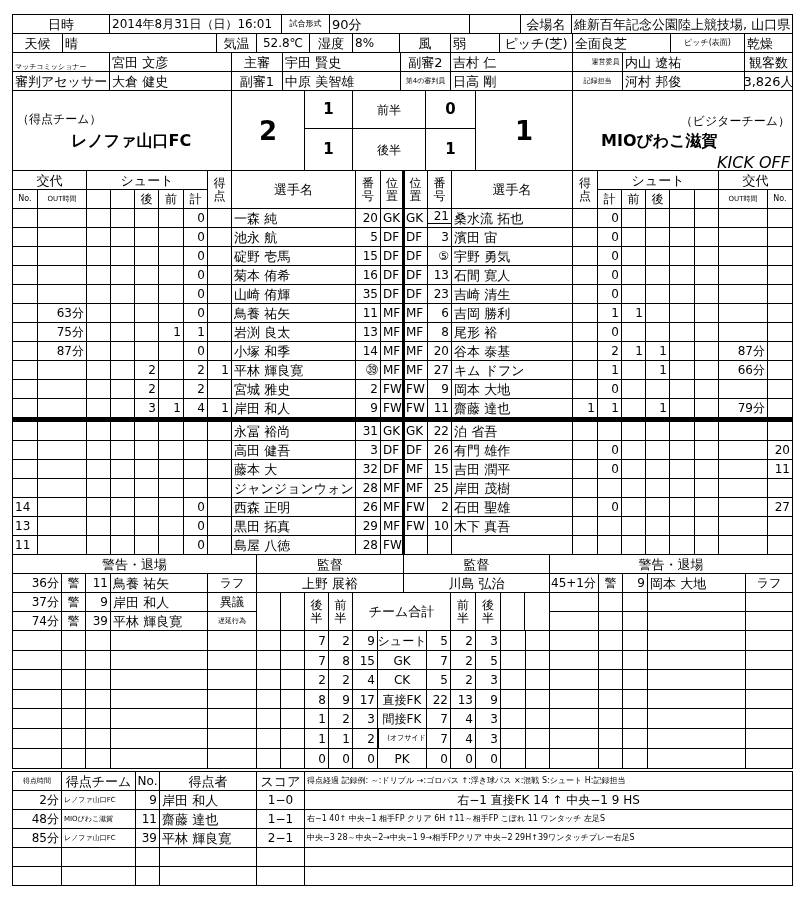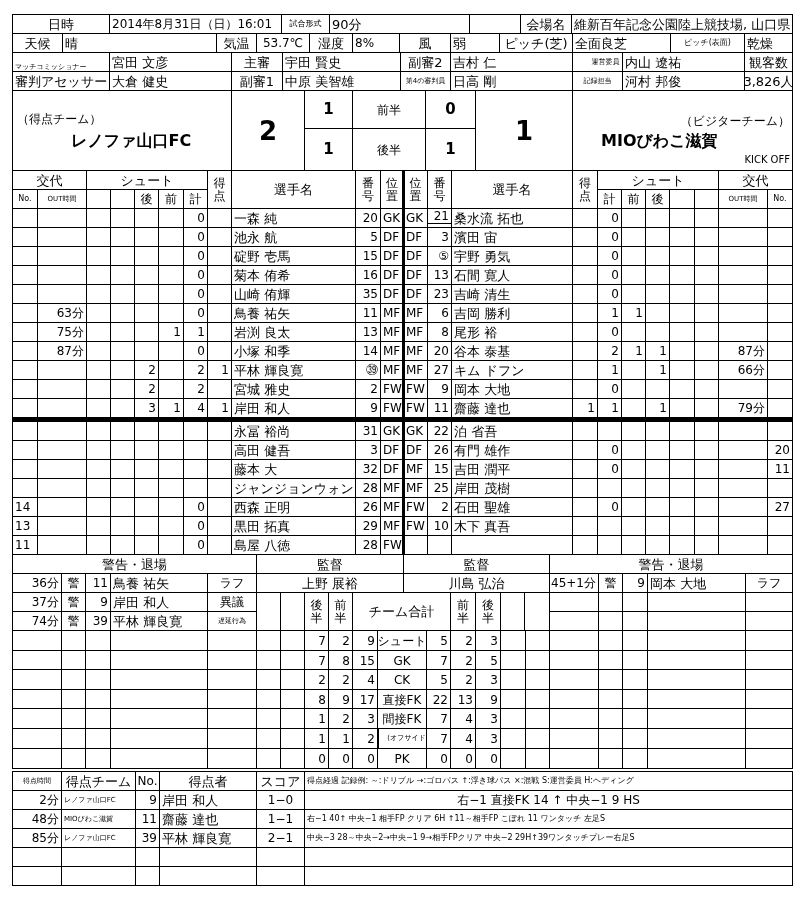--- a/index.html
+++ b/index.html
@@ -25,21 +25,21 @@
     <div class="c ctr md" style="left: 12px; top: 14px; width: 98px; height: 20px;">日時</div>
     <div class="c lt" style="left: 109px; top: 14px; width: 173px; height: 20px;">2014年8月31日（日）16:01</div>
     <div class="c ctr sm" style="left: 281px; top: 14px; width: 49px; height: 20px;">試合形式</div>
     <div class="c lt md" style="left: 329px; top: 14px; width: 141px; height: 20px;">90分</div>
     <div class="c " style="left: 469px; top: 14px; width: 52px; height: 20px;"></div>
     <div class="c ctr md" style="left: 520px; top: 14px; width: 52px; height: 20px;">会場名</div>
     <div class="c lt md" style="left: 571px; top: 14px; width: 222px; height: 20px;">維新百年記念公園陸上競技場, 山口県</div>
     <div class="c ctr md" style="left: 12px; top: 33px; width: 51px; height: 20px;">天候</div>
     <div class="c lt md" style="left: 62px; top: 33px; width: 155px; height: 20px;">晴</div>
     <div class="c ctr md" style="left: 216px; top: 33px; width: 41px; height: 20px;">気温</div>
-    <div class="c ctr" style="left: 256px; top: 33px; width: 54px; height: 20px;">53.7℃</div>
+    <div class="c ctr" style="left: 256px; top: 33px; width: 54px; height: 20px;">52.8℃</div>
     <div class="c ctr md" style="left: 309px; top: 33px; width: 44px; height: 20px;">湿度</div>
     <div class="c lt" style="left: 352px; top: 33px; width: 48px; height: 20px;">8%</div>
     <div class="c ctr md" style="left: 399px; top: 33px; width: 52px; height: 20px;">風</div>
     <div class="c lt md" style="left: 450px; top: 33px; width: 50px; height: 20px;">弱</div>
     <div class="c ctr md" style="left: 499px; top: 33px; width: 74px; height: 20px;">ピッチ(芝)</div>
     <div class="c lt md" style="left: 572px; top: 33px; width: 99px; height: 20px;">全面良芝</div>
     <div class="c ctr sm" style="left: 670px; top: 33px; width: 75px; height: 20px;">ピッチ(表面)</div>
     <div class="c lt md" style="left: 744px; top: 33px; width: 49px; height: 20px;">乾燥</div>
     <div class="c lt xs" style="left: 12px; top: 52px; width: 98px; height: 31px;">マッチコミッショナー</div>
     <div class="c lt md" style="left: 109px; top: 52px; width: 123px; height: 20px;">宮田 文彦</div>
@@ -67,21 +67,21 @@
     <div class="c ctr score" style="left: 304px; top: 90px; width: 49px; height: 39px;">1</div>
     <div class="c ctr score" style="left: 304px; top: 128px; width: 49px; height: 43px;">1</div>
     <div class="c ctr" style="left: 352px; top: 90px; width: 74px; height: 39px;">前半</div>
     <div class="c ctr" style="left: 352px; top: 128px; width: 74px; height: 43px;">後半</div>
     <div class="c ctr score" style="left: 425px; top: 90px; width: 51px; height: 39px;">0</div>
     <div class="c ctr score" style="left: 425px; top: 128px; width: 51px; height: 43px;">1</div>
     <div class="c ctr big" style="left: 475px; top: 90px; width: 98px; height: 81px;">1</div>
     <div class="c " style="left: 572px; top: 90px; width: 221px; height: 81px; display: block;">
       <div style="position: absolute; right: 2px; top: 24px; font-size: 12px;">（ビジターチーム）</div>
       <div class="team" style="position: absolute; left: 28px; top: 42px;">MIOびわこ滋賀</div>
-      <div style="position: absolute; right: 2px; top: 64px; font-size: 10px;">KICK OFF</div>
+      <div style="position: absolute; right: 2px; top: 64px; font-size: 16px; font-style: italic;">KICK OFF</div>
     </div>
     <div class="c ctr md" style="left: 12px; top: 170px; width: 75px; height: 20px;">交代</div>
     <div class="c ctr md" style="left: 86px; top: 170px; width: 122px; height: 20px;">シュート</div>
     <div class="c v ctr " style="left: 207px; top: 170px; width: 25px; height: 39px;">
       <span>得</span>
       <span>点</span>
     </div>
     <div class="c ctr md" style="left: 231px; top: 170px; width: 125px; height: 39px;">選手名</div>
     <div class="c v ctr " style="left: 355px; top: 170px; width: 26px; height: 39px;">
       <span>番</span>
@@ -727,21 +727,21 @@
     <div class="c rt" style="left: 352px; top: 748px; width: 26px; height: 21px;">0</div>
     <div class="c ctr " style="left: 377px; top: 748px; width: 50px; height: 21px;">PK</div>
     <div class="c rt" style="left: 426px; top: 748px; width: 25px; height: 21px;">0</div>
     <div class="c rt" style="left: 450px; top: 748px; width: 26px; height: 21px;">0</div>
     <div class="c rt" style="left: 475px; top: 748px; width: 26px; height: 21px;">0</div>
     <div class="c ctr xs" style="left: 12px; top: 771px; width: 50px; height: 20px;">得点時間</div>
     <div class="c ctr md" style="left: 61px; top: 771px; width: 75px; height: 20px;">得点チーム</div>
     <div class="c ctr" style="left: 135px; top: 771px; width: 25px; height: 20px;">No.</div>
     <div class="c ctr md" style="left: 159px; top: 771px; width: 98px; height: 20px;">得点者</div>
     <div class="c ctr md" style="left: 256px; top: 771px; width: 49px; height: 20px;">スコア</div>
-    <div class="c lt sm" style="left: 304px; top: 771px; width: 489px; height: 20px;">得点経過 記録例: ～:ドリブル →:ゴロパス ↑:浮き球パス ×:混戦 S:運営委員 H:ヘディング</div>
+    <div class="c lt sm" style="left: 304px; top: 771px; width: 489px; height: 20px;">得点経過 記録例: ～:ドリブル →:ゴロパス ↑:浮き球パス ×:混戦 S:シュート H:記録担当</div>
     <div class="c rt" style="left: 12px; top: 790px; width: 50px; height: 20px;">2分</div>
     <div class="c lt xs" style="left: 61px; top: 790px; width: 75px; height: 20px;">レノファ山口FC</div>
     <div class="c rt" style="left: 135px; top: 790px; width: 25px; height: 20px;">9</div>
     <div class="c lt md" style="left: 159px; top: 790px; width: 98px; height: 20px;">岸田 和人</div>
     <div class="c ctr" style="left: 256px; top: 790px; width: 49px; height: 20px;">1−0</div>
     <div class="c ctr " style="left: 304px; top: 790px; width: 489px; height: 20px;">右−1 直接FK 14 ↑ 中央−1 9 HS</div>
     <div class="c rt" style="left: 12px; top: 809px; width: 50px; height: 20px;">48分</div>
     <div class="c lt xs" style="left: 61px; top: 809px; width: 75px; height: 20px;">MIOびわこ滋賀</div>
     <div class="c rt" style="left: 135px; top: 809px; width: 25px; height: 20px;">11</div>
     <div class="c lt md" style="left: 159px; top: 809px; width: 98px; height: 20px;">齋藤 達也</div>

